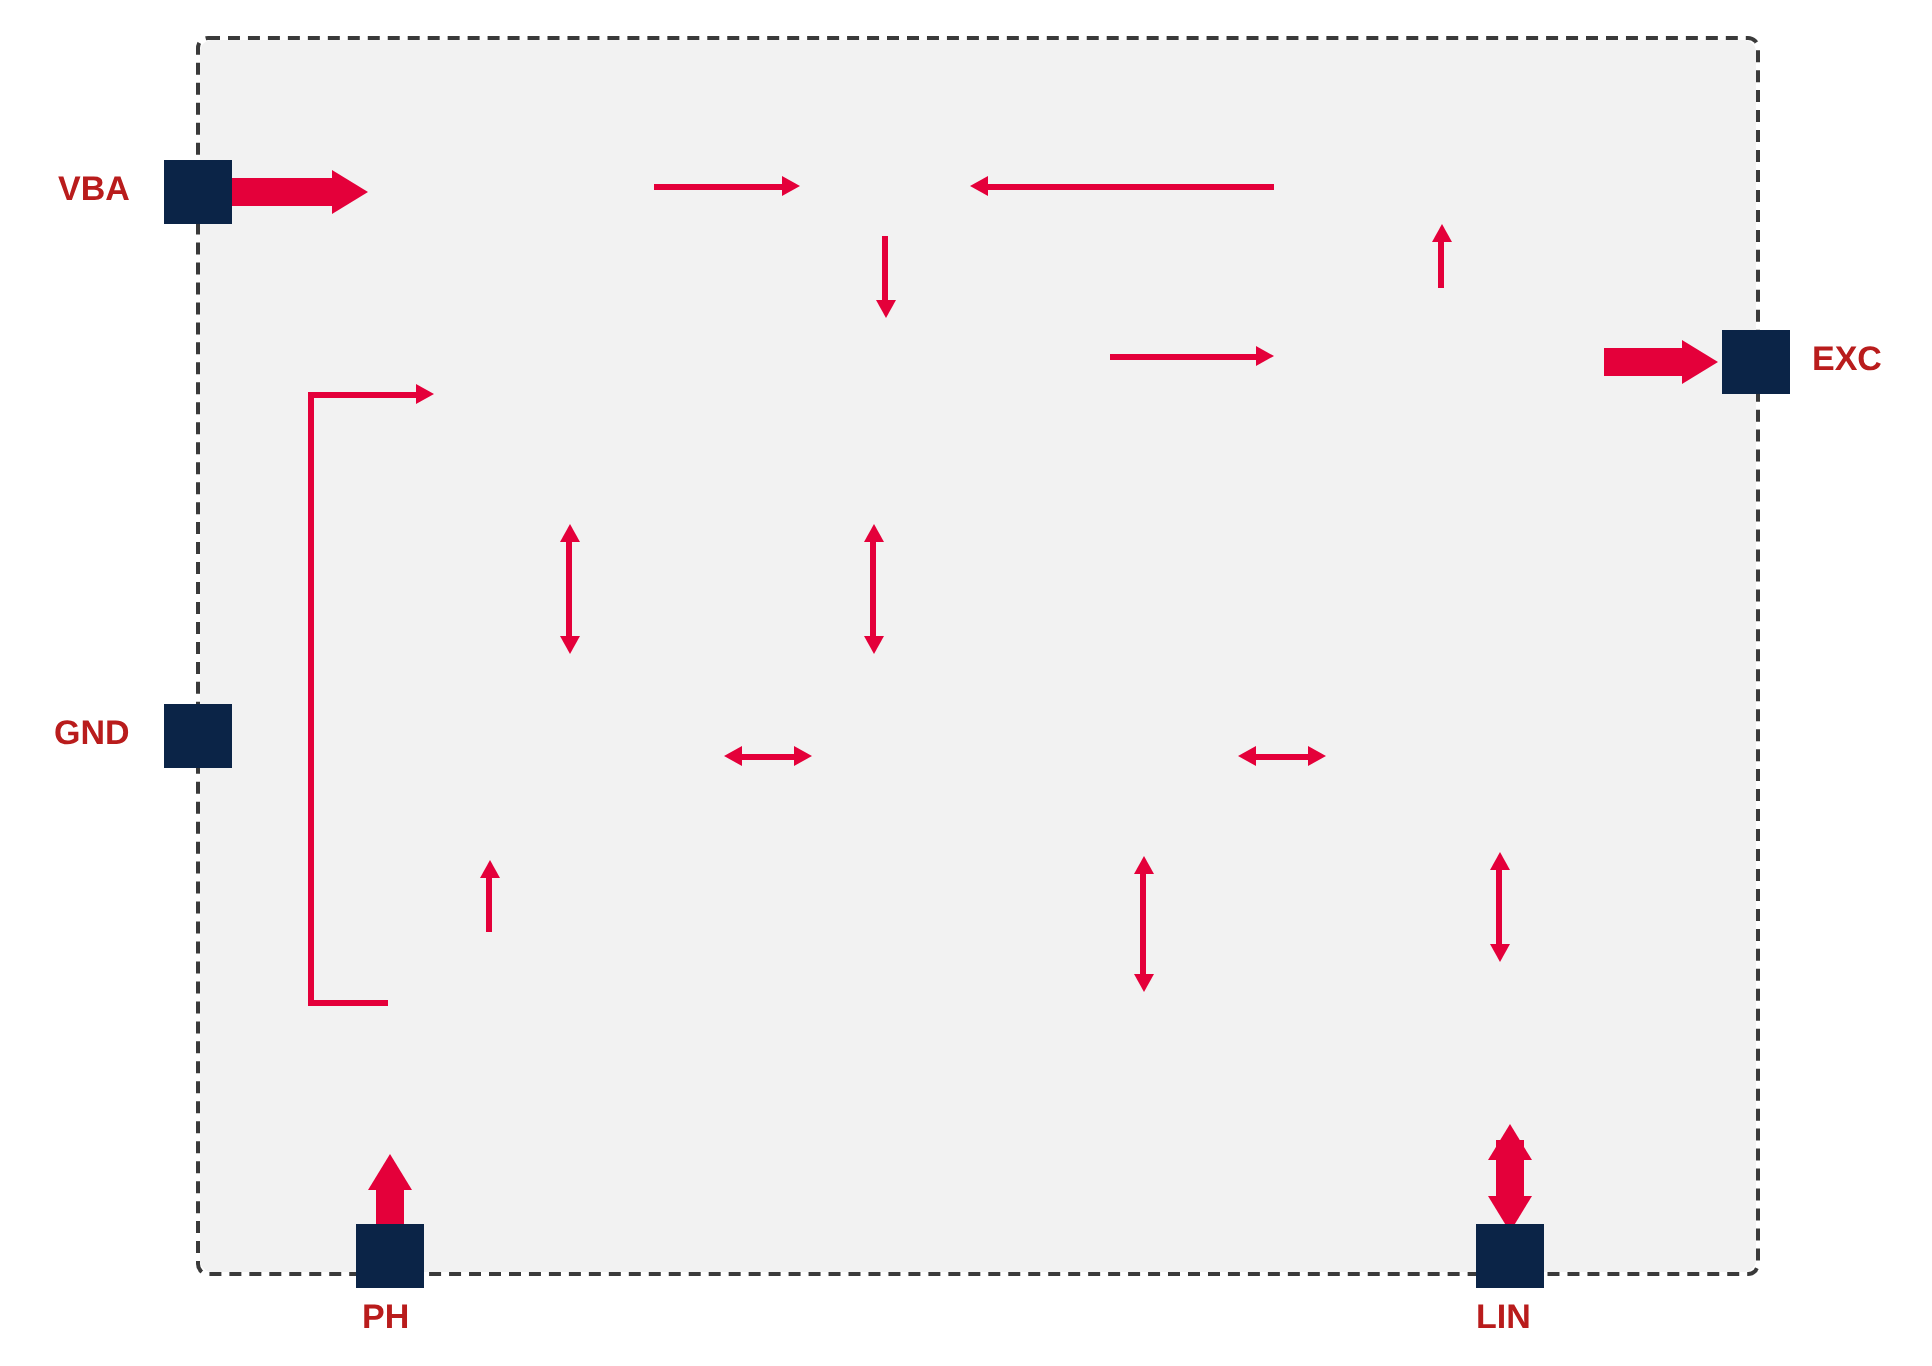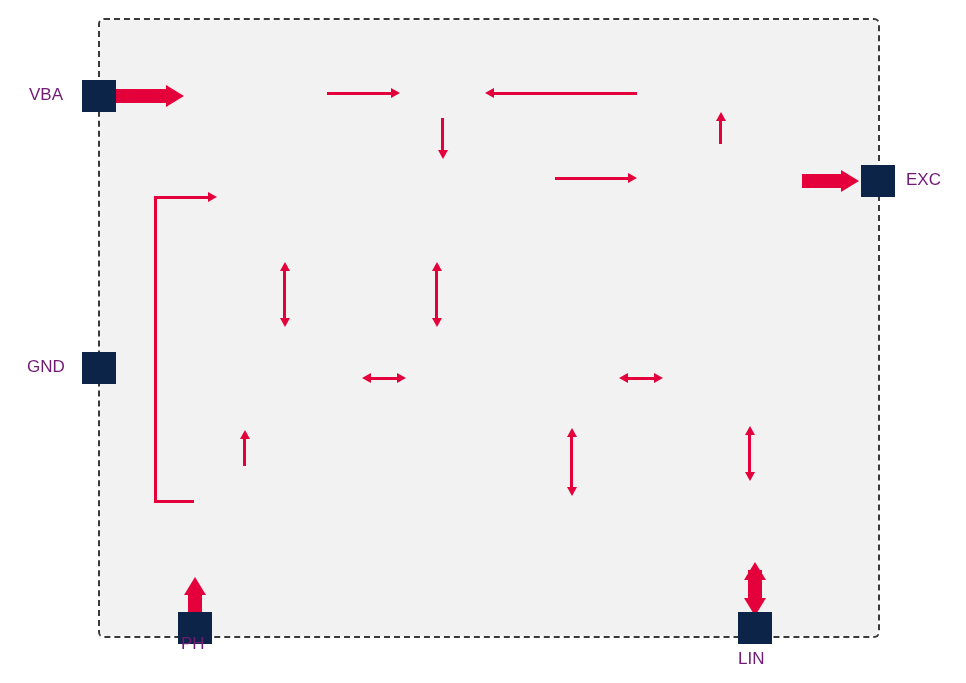--- a/index.html
+++ b/index.html
@@ -46,21 +46,21 @@
     display:block;font-size:11.6px;line-height:1.27;padding:4px 8px 0 8px;
     white-space:pre-line;
   }
   .box.center .bd{text-align:center;}
   .box.vc{display:flex;flex-direction:column;justify-content:center;}
   .box.vc .bd{padding-top:0;}
 
   
   .pin{position:absolute;background:#0b2447;z-index:6;}
   .pin-label{
-    position:absolute;color:#701a75;font-weight:normal;font-size:17px;
+    position:absolute;color:#b91c1c;font-weight:bold;font-size:17px;
     white-space:nowrap;z-index:6;
   }
 
   
   .ln{position:absolute;background:#e4003a;z-index:5;}
   .arrow{position:absolute;width:0;height:0;z-index:5;}
   .ar-r{border-top:5px solid transparent;border-bottom:5px solid transparent;border-left:9px solid #e4003a;}
   .ar-l{border-top:5px solid transparent;border-bottom:5px solid transparent;border-right:9px solid #e4003a;}
   .ar-u{border-left:5px solid transparent;border-right:5px solid transparent;border-bottom:9px solid #e4003a;}
   .ar-d{border-left:5px solid transparent;border-right:5px solid transparent;border-top:9px solid #e4003a;}
@@ -183,21 +183,21 @@
   <div class="pin" style="left:82px;top:80px;width:34px;height:32px;"></div>
   <div class="pin-label" style="left:29px;top:85px;">VBA</div>
 
   <div class="pin" style="left:82px;top:352px;width:34px;height:32px;"></div>
   <div class="pin-label" style="left:27px;top:357px;">GND</div>
 
   <div class="pin" style="left:861px;top:165px;width:34px;height:32px;"></div>
   <div class="pin-label" style="left:906px;top:170px;">EXC</div>
 
   <div class="pin" style="left:178px;top:612px;width:34px;height:32px;"></div>
-  <div class="pin-label" style="left:181px;top:634px;">PH</div>
+  <div class="pin-label" style="left:181px;top:649px;">PH</div>
 
   <div class="pin" style="left:738px;top:612px;width:34px;height:32px;"></div>
   <div class="pin-label" style="left:738px;top:649px;">LIN</div>
 
   <div class="ln" style="left:114px;top:89px;width:52px;height:14px;"></div>
   <div class="arrow far-r" style="left:166px;top:85px;"></div>
 
   <div class="ln" style="left:327px;top:92px;width:64px;height:2.5px;"></div>
   <div class="arrow ar-r" style="left:391px;top:88px;"></div>
 

